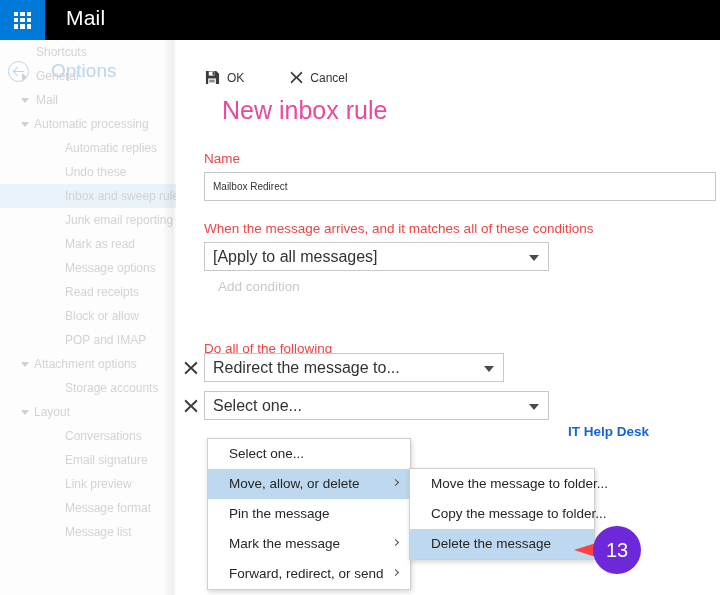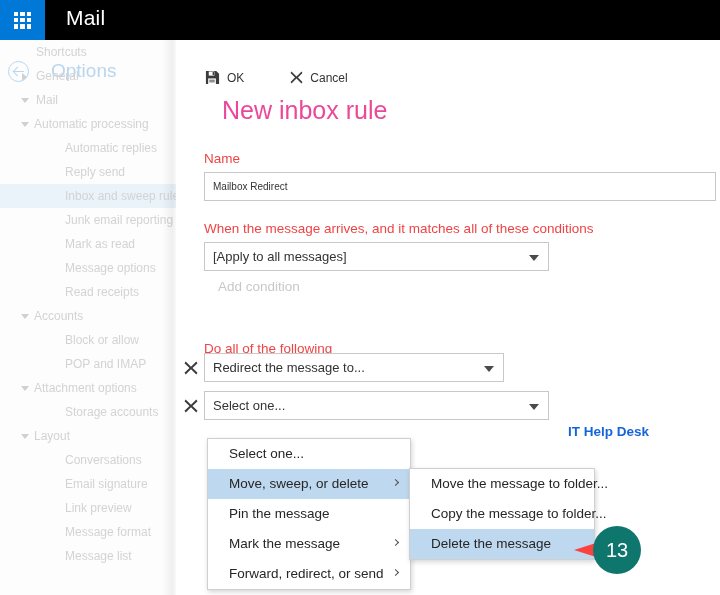--- a/index.html
+++ b/index.html
@@ -136,21 +136,21 @@
   }
   #name-input { left: 28px; top: 132px; width: 512px; }
 
   .combo {
     position: absolute; height: 29px;
     border: 1px solid #c8c8c8; background: #ffffff;
     cursor: pointer;
   }
   .combo .ctext {
     position: absolute; left: 8px; top: 0; line-height: 27px;
-    font-size: 13px; color: #333333; white-space: nowrap;
+    font-size: 16px; color: #333333; white-space: nowrap;
   }
   .combo .carrow {
     position: absolute; right: 9px; top: 12px;
     width: 0; height: 0;
     border-left: 5px solid transparent;
     border-right: 5px solid transparent;
     border-top: 6px solid #4a4a4a;
   }
   #combo-cond { left: 28px; top: 202px; width: 345px; }
   #combo-act1 { left: 28px; top: 313px; width: 300px; }
@@ -206,21 +206,21 @@
   }
 
   
   #callout {
     position: absolute; left: 593px; top: 526px;
     width: 48px; height: 48px; z-index: 70;
   }
   #callout-circle {
     position: absolute; left: 0; top: 0;
     width: 48px; height: 48px; border-radius: 50%;
-    background: #0f766e;
+    background: #6d28d9;
     display: flex; align-items: center; justify-content: center;
     color: #ffffff; font-size: 20px; font-weight: 400;
   }
   #callout-tail {
     position: absolute; left: -19px; top: 17px;
     width: 0; height: 0;
     border-top: 7px solid transparent;
     border-bottom: 7px solid transparent;
     border-right: 22px solid #fa4341;
   }
@@ -249,27 +249,26 @@
   <div id="options-header">
     <span id="back-circle"></span>
     <span id="options-label">Options</span>
   </div>
   <div id="nav-list">
       <div class="nav-item lvl0"><span>Shortcuts</span></div>
       <div class="nav-item lvl0"><span class="tri tri-right"></span><span>General</span></div>
       <div class="nav-item lvl0"><span class="tri tri-down"></span><span>Mail</span></div>
       <div class="nav-item lvl1"><span class="tri tri-down"></span><span>Automatic processing</span></div>
       <div class="nav-item lvl2"><span>Automatic replies</span></div>
-      <div class="nav-item lvl2"><span>Reply send</span></div>
+      <div class="nav-item lvl2"><span>Undo these</span></div>
       <div class="nav-item lvl2 selected"><span>Inbox and sweep rules</span></div>
       <div class="nav-item lvl2"><span>Junk email reporting</span></div>
       <div class="nav-item lvl2"><span>Mark as read</span></div>
       <div class="nav-item lvl2"><span>Message options</span></div>
       <div class="nav-item lvl2"><span>Read receipts</span></div>
-      <div class="nav-item lvl1"><span class="tri tri-down"></span><span>Accounts</span></div>
       <div class="nav-item lvl2"><span>Block or allow</span></div>
       <div class="nav-item lvl2"><span>POP and IMAP</span></div>
       <div class="nav-item lvl1"><span class="tri tri-down"></span><span>Attachment options</span></div>
       <div class="nav-item lvl2"><span>Storage accounts</span></div>
       <div class="nav-item lvl1"><span class="tri tri-down"></span><span>Layout</span></div>
       <div class="nav-item lvl2"><span>Conversations</span></div>
       <div class="nav-item lvl2"><span>Email signature</span></div>
       <div class="nav-item lvl2"><span>Link preview</span></div>
       <div class="nav-item lvl2"><span>Message format</span></div>
       <div class="nav-item lvl2"><span>Message list</span></div>
@@ -335,21 +334,21 @@
   </span>
   <div class="combo" id="combo-act2">
     <span class="ctext">Select one...</span>
     <span class="carrow"></span>
   </div>
 
 </div>
 
 <div id="menu1">
     <div class="menu-item"><span>Select one...</span></div>
-    <div class="menu-item hl"><span>Move, sweep, or delete</span><span class="chev"></span></div>
+    <div class="menu-item hl"><span>Move, allow, or delete</span><span class="chev"></span></div>
     <div class="menu-item"><span>Pin the message</span></div>
     <div class="menu-item"><span>Mark the message</span><span class="chev"></span></div>
     <div class="menu-item"><span>Forward, redirect, or send</span><span class="chev"></span></div>
   </div>
 <div id="menu2">
     <div class="menu-item"><span>Move the message to folder...</span></div>
     <div class="menu-item"><span>Copy the message to folder...</span></div>
     <div class="menu-item hl"><span>Delete the message</span></div>
   </div>
 

